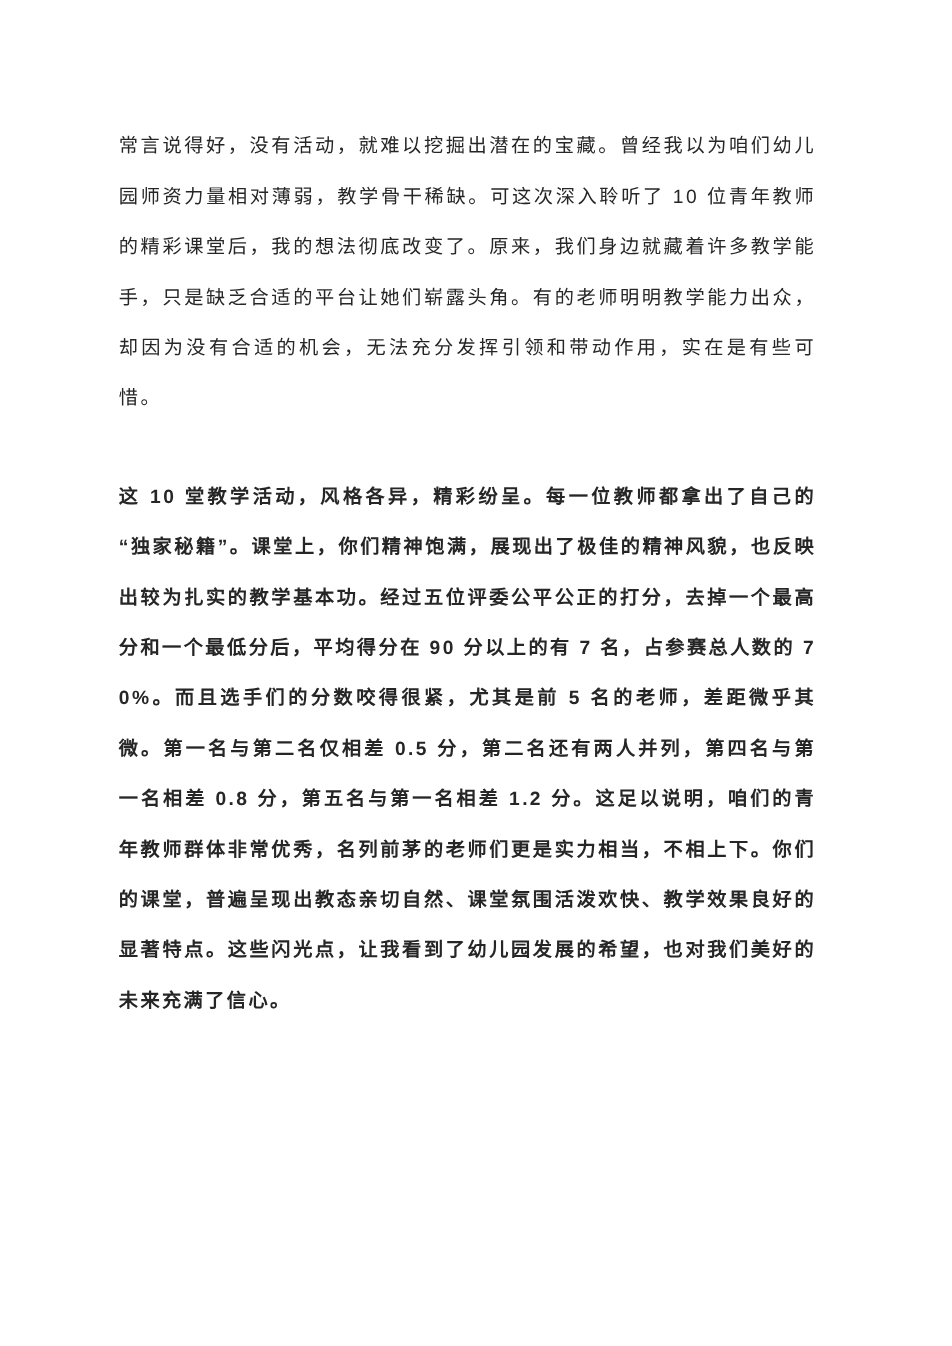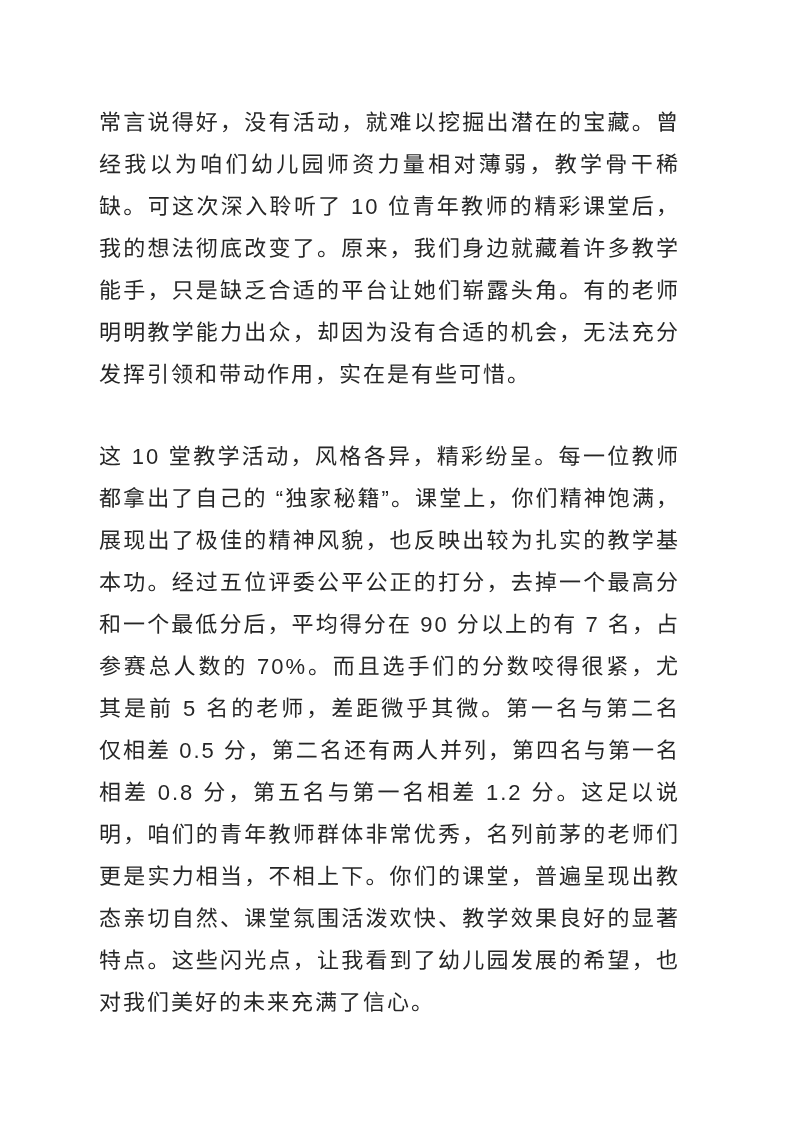--- a/index.html
+++ b/index.html
@@ -15,30 +15,31 @@
   }
   .page {
     box-sizing: border-box;
     width: 793px;
     height: 1122px;
     background: #ffffff;
     padding: 102px 113px 0 99px;
   }
   .para {
     margin: 0 0 40px 0;
-    font-size: 22px;
+    font-size: 16px;
     line-height: 42px;
     letter-spacing: 2px;
     color: #262626;
     text-align: justify;
     text-justify: inter-character;
     word-break: break-all;
   }
   .para:last-child {
     margin-bottom: 0;
+    font-weight: bold;
   }
 </style>
 </head>
 <body>
 
 <div class="page">
   <p class="para">常言说得好，没有活动，就难以挖掘出潜在的宝藏。曾经我以为咱们幼儿园师资力量相对薄弱，教学骨干稀缺。可这次深入聆听了 10 位青年教师的精彩课堂后，我的想法彻底改变了。原来，我们身边就藏着许多教学能手，只是缺乏合适的平台让她们崭露头角。有的老师明明教学能力出众，却因为没有合适的机会，无法充分发挥引领和带动作用，实在是有些可惜。</p>
   <p class="para">这 10 堂教学活动，风格各异，精彩纷呈。每一位教师都拿出了自己的 “独家秘籍”。课堂上，你们精神饱满，展现出了极佳的精神风貌，也反映出较为扎实的教学基本功。经过五位评委公平公正的打分，去掉一个最高分和一个最低分后，平均得分在 90 分以上的有 7 名，占参赛总人数的 70%。而且选手们的分数咬得很紧，尤其是前 5 名的老师，差距微乎其微。第一名与第二名仅相差 0.5 分，第二名还有两人并列，第四名与第一名相差 0.8 分，第五名与第一名相差 1.2 分。这足以说明，咱们的青年教师群体非常优秀，名列前茅的老师们更是实力相当，不相上下。你们的课堂，普遍呈现出教态亲切自然、课堂氛围活泼欢快、教学效果良好的显著特点。这些闪光点，让我看到了幼儿园发展的希望，也对我们美好的未来充满了信心。</p>
 </div>
 

